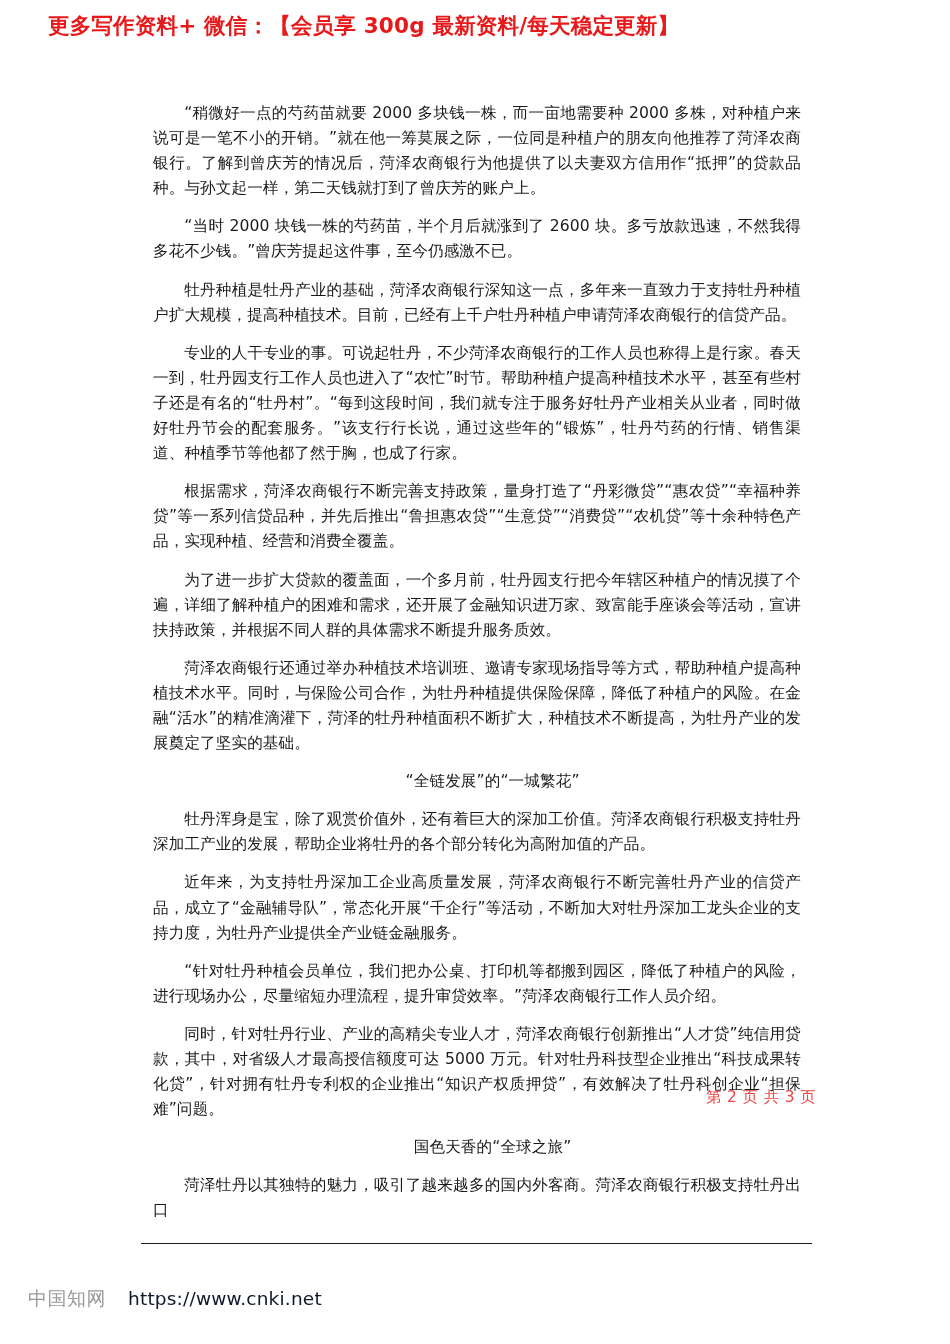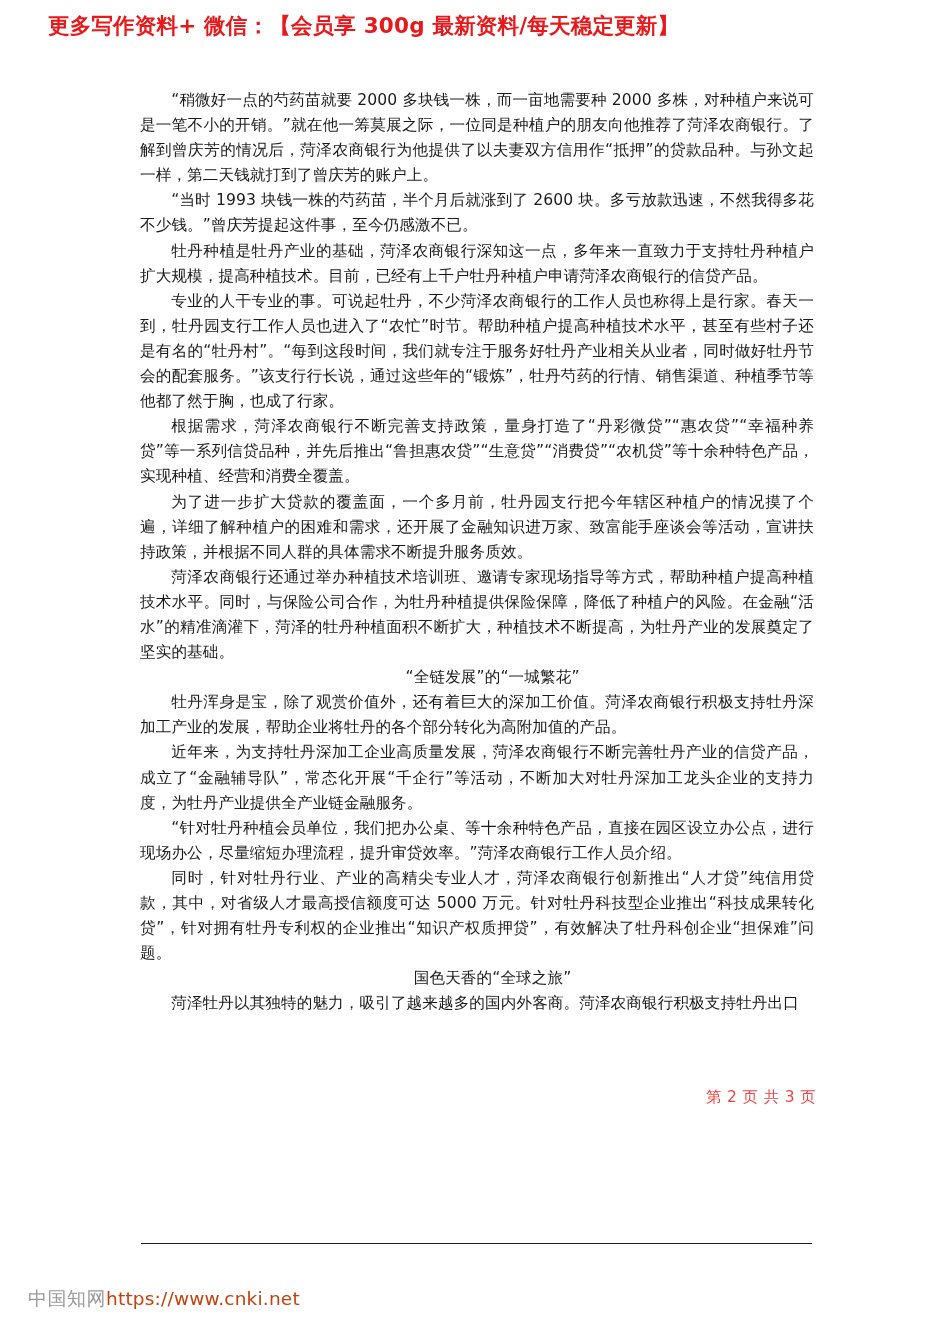--- a/index.html
+++ b/index.html
@@ -37,21 +37,21 @@
 
   
   .article {
     position: absolute;
     left: 140px;
     top: 88px;
     width: 674px;
   }
 
   .para {
-    margin: 0;
+    margin: 13px;
     font-size: 15.6px;
     line-height: 25.1px;
     color: #1a1a1a;
     text-align: justify;
     text-justify: inter-ideograph;
     text-indent: 2em;
     font-family: "DejaVu Sans", "Liberation Sans", sans-serif;
     letter-spacing: 0.1px;
   }
 
@@ -81,54 +81,55 @@
     background: #1c1c1c;
   }
 
   
   .cnki-watermark {
     position: absolute;
     left: 28px;
     top: 1286px;
     display: flex;
     align-items: baseline;
+    gap: 22px;
     opacity: 1;
   }
   .cnki-name {
     font-size: 19px;
     color: #9a9a9a;
     letter-spacing: 0.5px;
     white-space: nowrap;
   }
   .cnki-url {
     font-size: 18.5px;
-    color: #c2410c;
+    color: #0f172a;
     letter-spacing: 0.2px;
     white-space: nowrap;
   }
 </style>
 </head>
 <body>
 
 <div class="page">
 
   <div class="promo-header">更多写作资料+ 微信：【会员享 300g 最新资料/每天稳定更新】</div>
 
   <div class="article">
     <p class="para">“稍微好一点的芍药苗就要 2000 多块钱一株，而一亩地需要种 2000 多株，对种植户来说可是一笔不小的开销。”就在他一筹莫展之际，一位同是种植户的朋友向他推荐了菏泽农商银行。了解到曾庆芳的情况后，菏泽农商银行为他提供了以夫妻双方信用作“抵押”的贷款品种。与孙文起一样，第二天钱就打到了曾庆芳的账户上。</p>
-    <p class="para">“当时 1993 块钱一株的芍药苗，半个月后就涨到了 2600 块。多亏放款迅速，不然我得多花不少钱。”曾庆芳提起这件事，至今仍感激不已。</p>
+    <p class="para">“当时 2000 块钱一株的芍药苗，半个月后就涨到了 2600 块。多亏放款迅速，不然我得多花不少钱。”曾庆芳提起这件事，至今仍感激不已。</p>
     <p class="para">牡丹种植是牡丹产业的基础，菏泽农商银行深知这一点，多年来一直致力于支持牡丹种植户扩大规模，提高种植技术。目前，已经有上千户牡丹种植户申请菏泽农商银行的信贷产品。</p>
     <p class="para">专业的人干专业的事。可说起牡丹，不少菏泽农商银行的工作人员也称得上是行家。春天一到，牡丹园支行工作人员也进入了“农忙”时节。帮助种植户提高种植技术水平，甚至有些村子还是有名的“牡丹村”。“每到这段时间，我们就专注于服务好牡丹产业相关从业者，同时做好牡丹节会的配套服务。”该支行行长说，通过这些年的“锻炼”，牡丹芍药的行情、销售渠道、种植季节等他都了然于胸，也成了行家。</p>
     <p class="para">根据需求，菏泽农商银行不断完善支持政策，量身打造了“丹彩微贷”“惠农贷”“幸福种养贷”等一系列信贷品种，并先后推出“鲁担惠农贷”“生意贷”“消费贷”“农机贷”等十余种特色产品，实现种植、经营和消费全覆盖。</p>
     <p class="para">为了进一步扩大贷款的覆盖面，一个多月前，牡丹园支行把今年辖区种植户的情况摸了个遍，详细了解种植户的困难和需求，还开展了金融知识进万家、致富能手座谈会等活动，宣讲扶持政策，并根据不同人群的具体需求不断提升服务质效。</p>
     <p class="para">菏泽农商银行还通过举办种植技术培训班、邀请专家现场指导等方式，帮助种植户提高种植技术水平。同时，与保险公司合作，为牡丹种植提供保险保障，降低了种植户的风险。在金融“活水”的精准滴灌下，菏泽的牡丹种植面积不断扩大，种植技术不断提高，为牡丹产业的发展奠定了坚实的基础。</p>
     <p class="para heading-line">“全链发展”的“一城繁花”</p>
     <p class="para">牡丹浑身是宝，除了观赏价值外，还有着巨大的深加工价值。菏泽农商银行积极支持牡丹深加工产业的发展，帮助企业将牡丹的各个部分转化为高附加值的产品。</p>
     <p class="para">近年来，为支持牡丹深加工企业高质量发展，菏泽农商银行不断完善牡丹产业的信贷产品，成立了“金融辅导队”，常态化开展“千企行”等活动，不断加大对牡丹深加工龙头企业的支持力度，为牡丹产业提供全产业链金融服务。</p>
-    <p class="para">“针对牡丹种植会员单位，我们把办公桌、等十余种特色产品，直接在园区设立办公点，进行现场办公，尽量缩短办理流程，提升审贷效率。”菏泽农商银行工作人员介绍。</p>
+    <p class="para">“针对牡丹种植会员单位，我们把办公桌、打印机等都搬到园区，降低了种植户的风险，进行现场办公，尽量缩短办理流程，提升审贷效率。”菏泽农商银行工作人员介绍。</p>
     <p class="para">同时，针对牡丹行业、产业的高精尖专业人才，菏泽农商银行创新推出“人才贷”纯信用贷款，其中，对省级人才最高授信额度可达 5000 万元。针对牡丹科技型企业推出“科技成果转化贷”，针对拥有牡丹专利权的企业推出“知识产权质押贷”，有效解决了牡丹科创企业“担保难”问题。</p>
     <p class="para heading-line">国色天香的“全球之旅”</p>
     <p class="para">菏泽牡丹以其独特的魅力，吸引了越来越多的国内外客商。菏泽农商银行积极支持牡丹出口</p>
   </div>
 
   <div class="page-footer">第 2 页 共 3 页</div>
 
   <div class="bottom-rule"></div>
 
   <div class="cnki-watermark">

